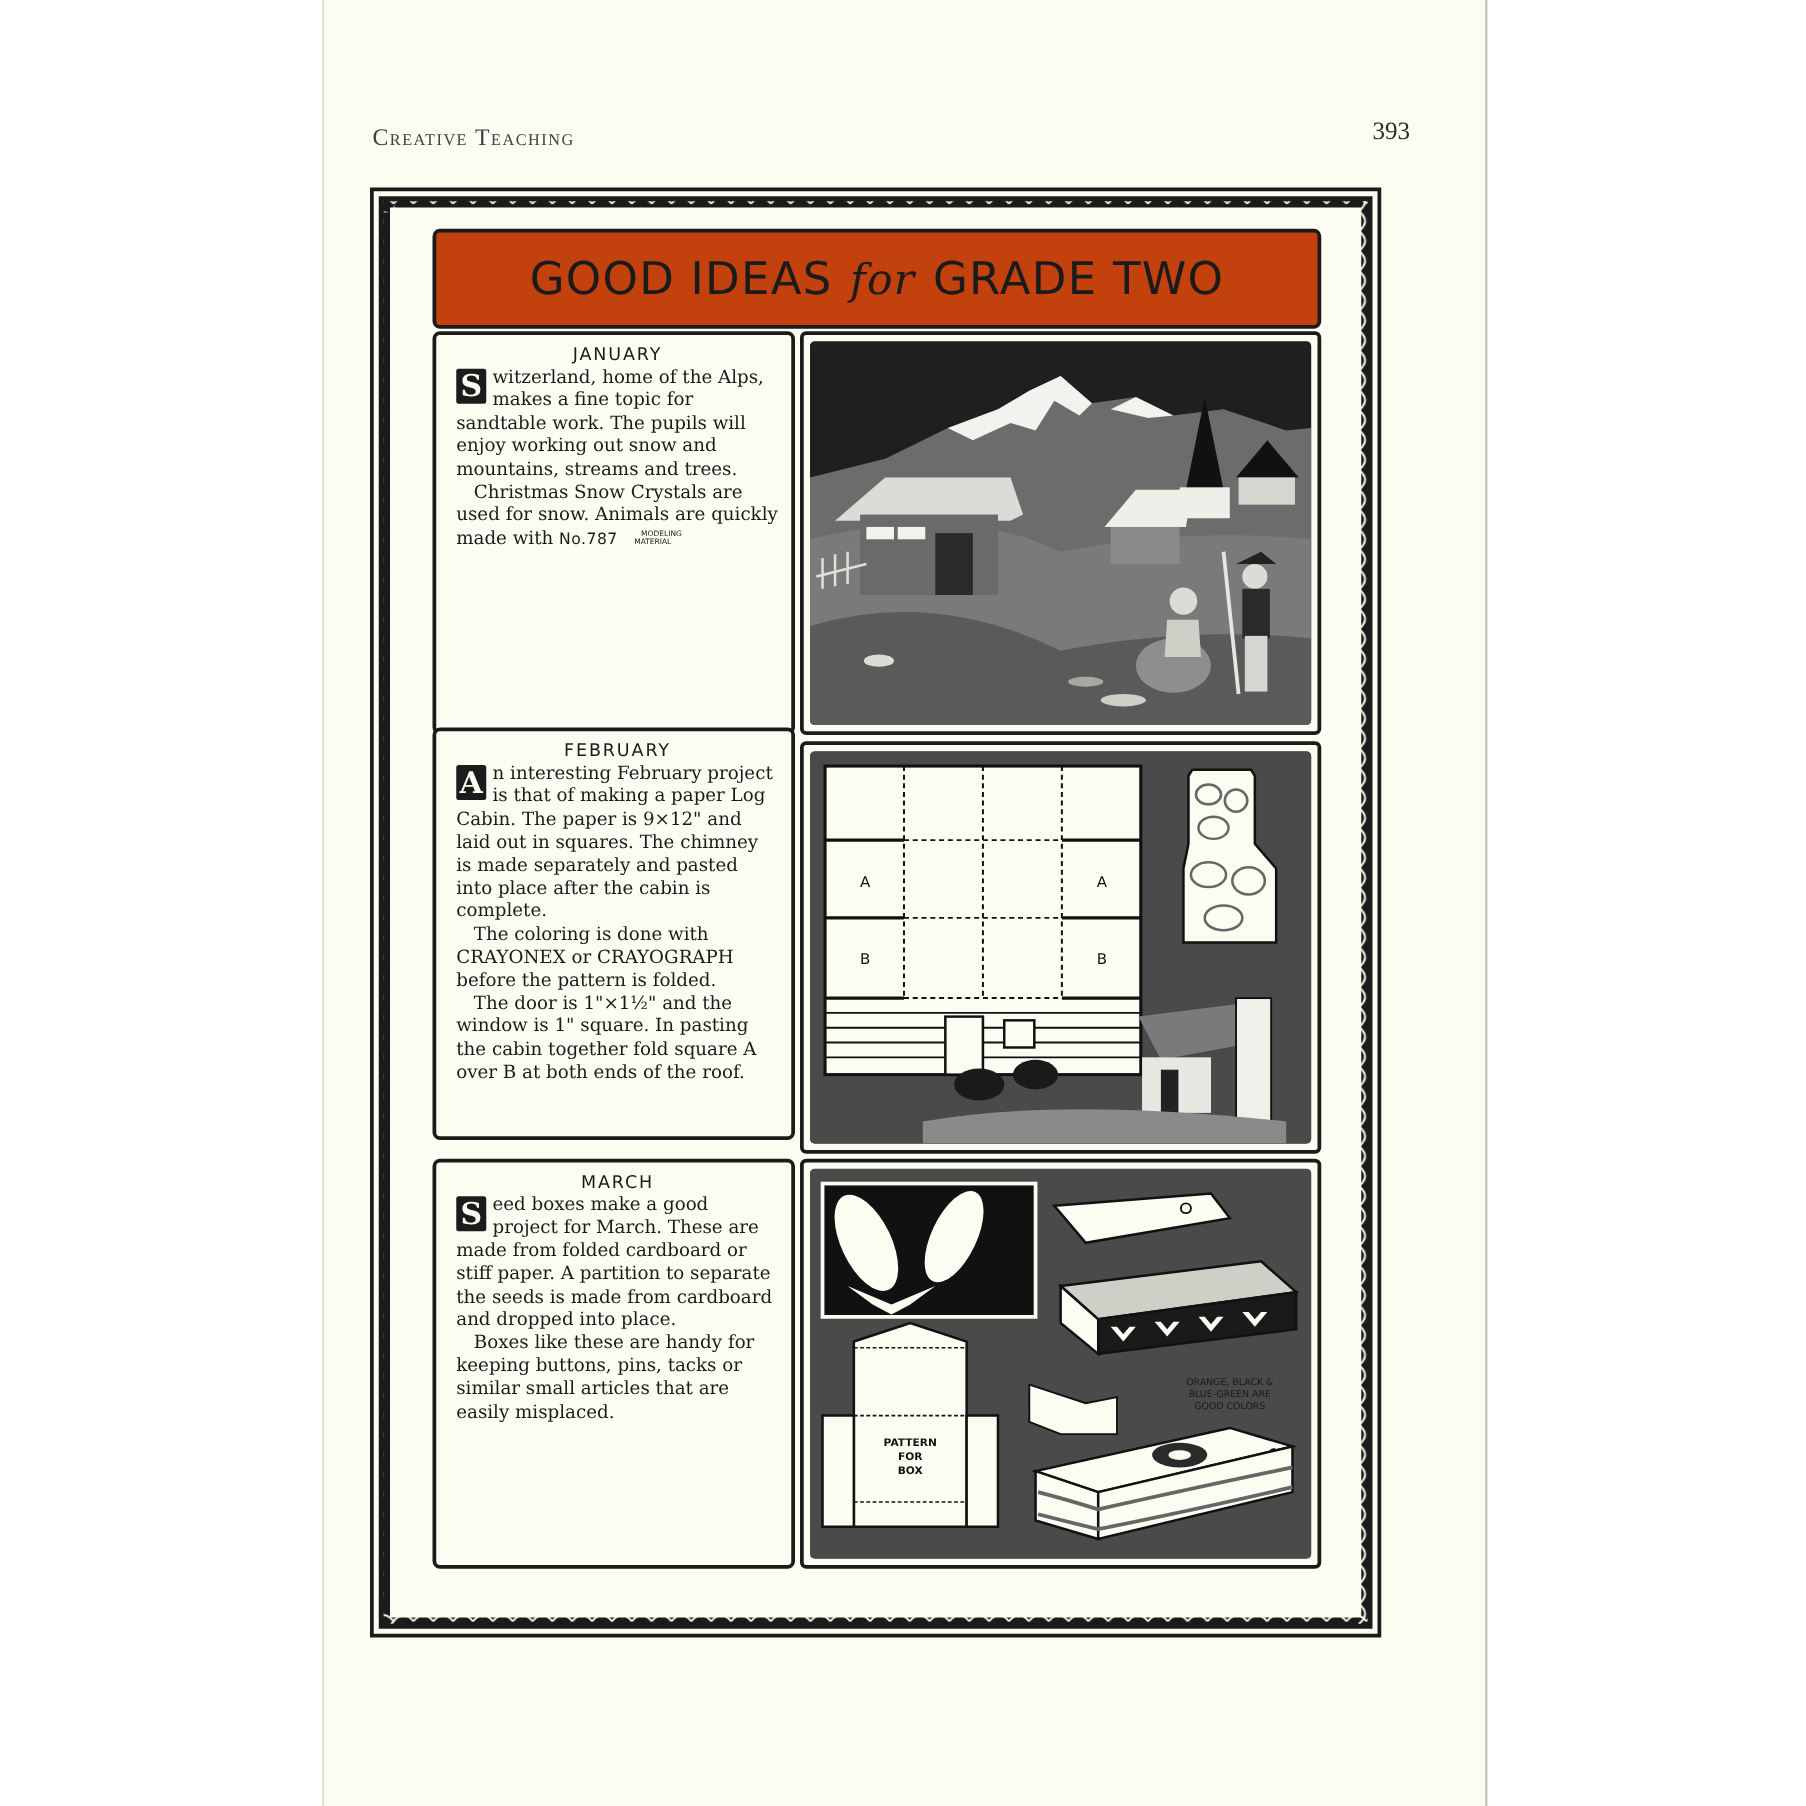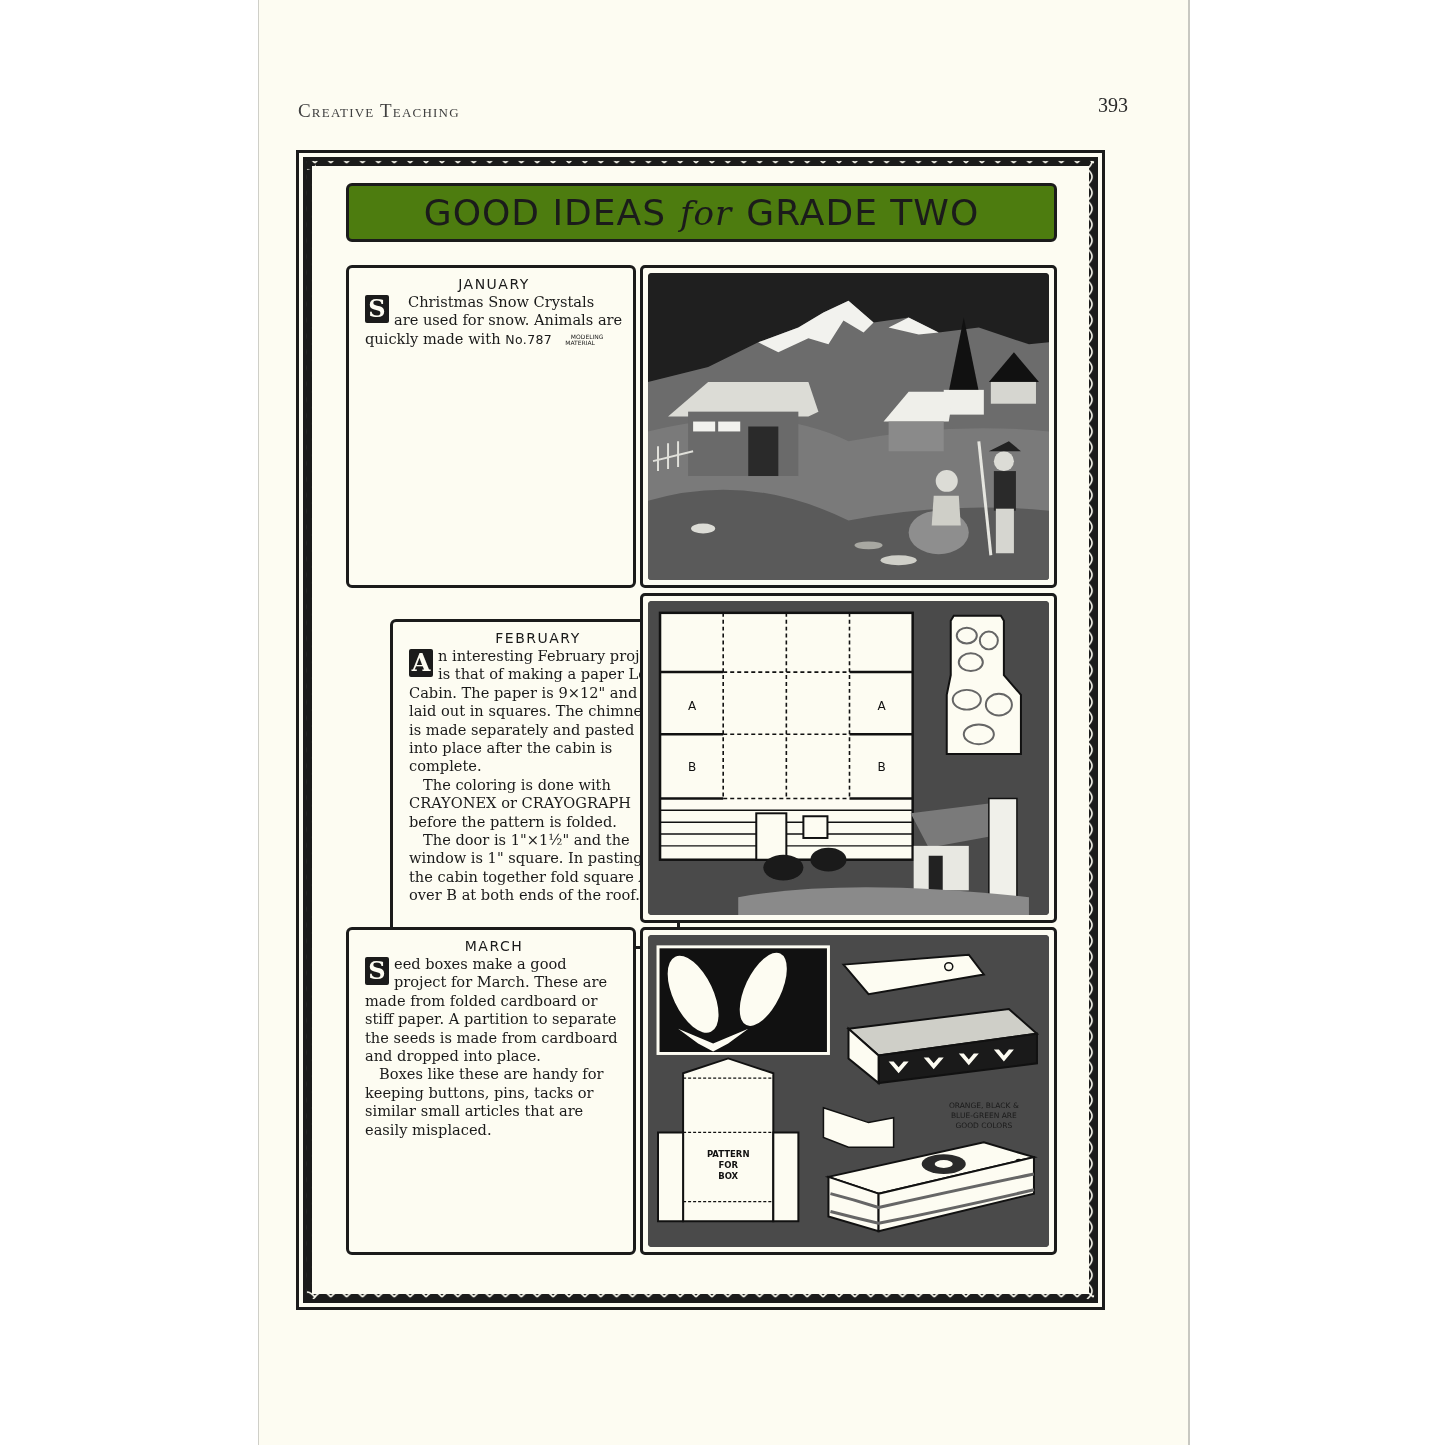--- a/index.html
+++ b/index.html
@@ -8,22 +8,22 @@
   .paper{position:absolute;left:258px;top:0;width:929px;height:1445px;background:#fdfcf2;
          border-left:1px solid #cfcfc8;border-right:2px solid #c8c8c2;}
   .running-head{position:absolute;left:298px;top:100px;font-family:"Liberation Serif",serif;
          font-size:19px;letter-spacing:1.2px;color:#404040;font-variant:small-caps;}
   .folio{position:absolute;left:1098px;top:94px;font-family:"Liberation Serif",serif;font-size:20px;color:#2a2a2a;}
   .frame{position:absolute;left:296px;top:150px;width:809px;height:1160px;box-sizing:border-box;
          border:3px solid #1b1b1b;background:#fdfcf2;}
   .frame-band{position:absolute;left:4px;top:4px;right:4px;bottom:4px;
          border:9px solid #1b1b1b;box-sizing:border-box;}
   .scallop{position:absolute;left:0;top:0;width:100%;height:100%;pointer-events:none;}
-  .title-box{position:absolute;left:346px;top:183px;width:711px;height:59px;box-sizing:border-box;
-         border:3px solid #1b1b1b;border-radius:6px;background:#4d7c0f;
+  .title-box{position:absolute;left:346px;top:183px;width:711px;height:80px;box-sizing:border-box;
+         border:3px solid #1b1b1b;border-radius:6px;background:#c2410c;
          display:flex;align-items:center;justify-content:center;}
   .title{font-family:"DejaVu Sans",sans-serif;font-size:36px;letter-spacing:1px;color:#1b1b1b;white-space:nowrap;}
   .title .for{font-family:"DejaVu Serif",serif;font-style:italic;font-size:34px;margin:0 14px;}
   .text-cell{position:absolute;left:346px;width:290px;box-sizing:border-box;
          border:3px solid #1b1b1b;border-radius:6px;background:#fdfcf2;padding:6px 10px 0 16px;}
   .img-cell{position:absolute;left:640px;width:417px;box-sizing:border-box;
          border:3px solid #1b1b1b;border-radius:5px;background:#fdfcf2;padding:5px;}
   .img-inner{width:100%;height:100%;border-radius:4px;overflow:hidden;background:#4a4a4a;}
   .img-inner svg{display:block;width:100%;height:100%;}
   .month{text-align:center;font-family:"DejaVu Sans",sans-serif;font-size:14px;letter-spacing:1.5px;margin:2px 0 1px;}
@@ -66,20 +66,21 @@
 <div class="title-box">
   <div class="title">
     <span>GOOD IDEAS</span><span class="for">for</span><span>GRADE TWO</span>
   </div>
 </div>
 
 <div class="text-cell" style="top:265px;height:323px;">
   <div class="month">JANUARY</div>
   <div class="body-text">
     <span class="dropcap">S</span>
+    <p>witzerland, home of the Alps, makes a fine topic for sandtable work. The pupils will enjoy working out snow and mountains, streams and trees.</p>
     <p class="indent"><span>Christmas Snow Crystals are used for snow. Animals are quickly made with</span> <span class="small-caps">No.787</span> <span class="tiny"><span>MODELING</span><br><span>MATERIAL</span></span></p>
   </div>
 </div>
 <div class="img-cell" style="top:265px;height:323px;">
   <div class="img-inner">
     <svg viewBox="0 0 400 310" preserveAspectRatio="none">
       <rect width="400" height="310" fill="#1f1f1f"></rect>
 
       <path d="M0 110 L60 95 L110 70 L150 55 L175 40 L200 28 L225 50 L260 45 L290 60 L330 55 L380 72 L400 70 L400 310 L0 310Z" fill="#6c6c6c"></path>
       <path d="M110 70 L150 55 L175 40 L200 28 L225 50 L215 60 L195 48 L180 72 L160 66 L130 80Z" fill="#f2f2ee"></path>
@@ -112,21 +113,21 @@
       <rect x="347" y="238" width="18" height="45" fill="#d6d6d0"></rect>
       <line x1="330" y1="170" x2="342" y2="285" stroke="#e6e6e0" stroke-width="3"></line>
 
       <ellipse cx="250" cy="290" rx="18" ry="5" fill="#cfcfc8"></ellipse>
       <ellipse cx="220" cy="275" rx="14" ry="4" fill="#a8a8a2"></ellipse>
       <ellipse cx="55" cy="258" rx="12" ry="5" fill="#dcdcd6"></ellipse>
     </svg>
   </div>
 </div>
 
-<div class="text-cell" style="top:619px;height:330px;margin-left:44px;">
+<div class="text-cell" style="top:582px;height:330px;">
   <div class="month">FEBRUARY</div>
   <div class="body-text">
     <span class="dropcap">A</span>
     <p>n interesting February project is that of making a paper Log Cabin. The paper is 9×12" and laid out in squares. The chimney is made separately and pasted into place after the cabin is complete.</p>
     <p class="indent">The coloring is done with CRAYONEX or CRAYOGRAPH before the pattern is folded.</p>
     <p class="indent">The door is 1"×1½" and the window is 1" square. In pasting the cabin together fold square A over B at both ends of the roof.</p>
   </div>
 </div>
 <div class="img-cell" style="top:593px;height:330px;">
   <div class="img-inner">

